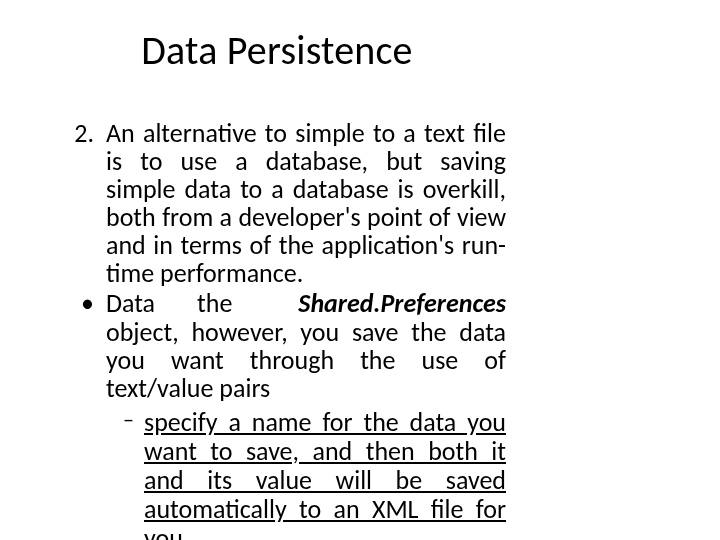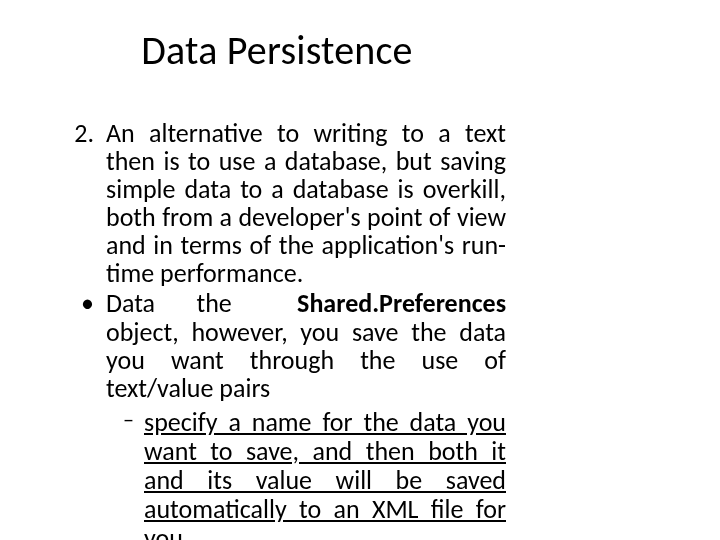--- a/index.html
+++ b/index.html
@@ -70,34 +70,35 @@
     line-height: 1.12;
   }
   .sub-item .text {
     flex: 1;
     font-size: 26px;
     line-height: 1.12;
     text-align: justify;
     text-decoration: underline;
   }
   .ital-bold {
+    font-style: italic;
     font-weight: 700;
     margin-left: 24px;
   }
 </style>
 </head>
 <body>
 
 <div class="slide">
 
   <div class="title">Data Persistence</div>
 
   <div class="num-item">
     <div class="marker">2.</div>
-    <div class="text">An alternative to writing to a text then is to use a database, but saving simple data to a database is overkill, both from a developer's point of view and in terms of the application's run-time performance.</div>
+    <div class="text">An alternative to simple to a text file is to use a database, but saving simple data to a database is overkill, both from a developer's point of view and in terms of the application's run-time performance.</div>
   </div>
 
   <div class="bul-item">
     <div class="marker">•</div>
     <div class="text"><span>Data the </span><span class="ital-bold">Shared.Preferences</span><span> object, however, you save the data you want through the use of text/value pairs</span></div>
   </div>
 
   <div class="sub-item">
     <div class="marker">–</div>
     <div class="text"> specify a name for the data you want to save, and then both it and its value will be saved automatically to an XML file for you.</div>

